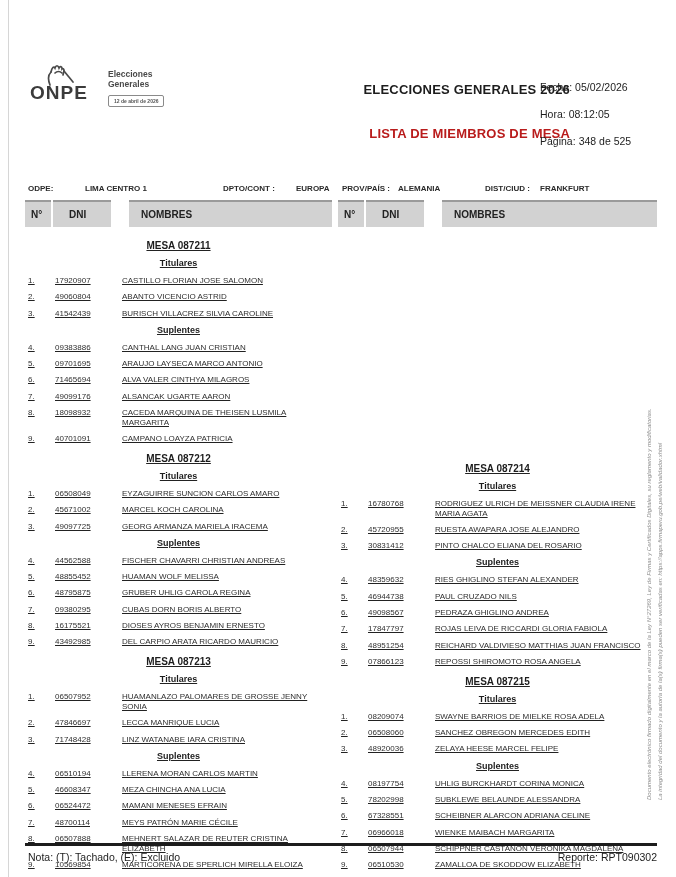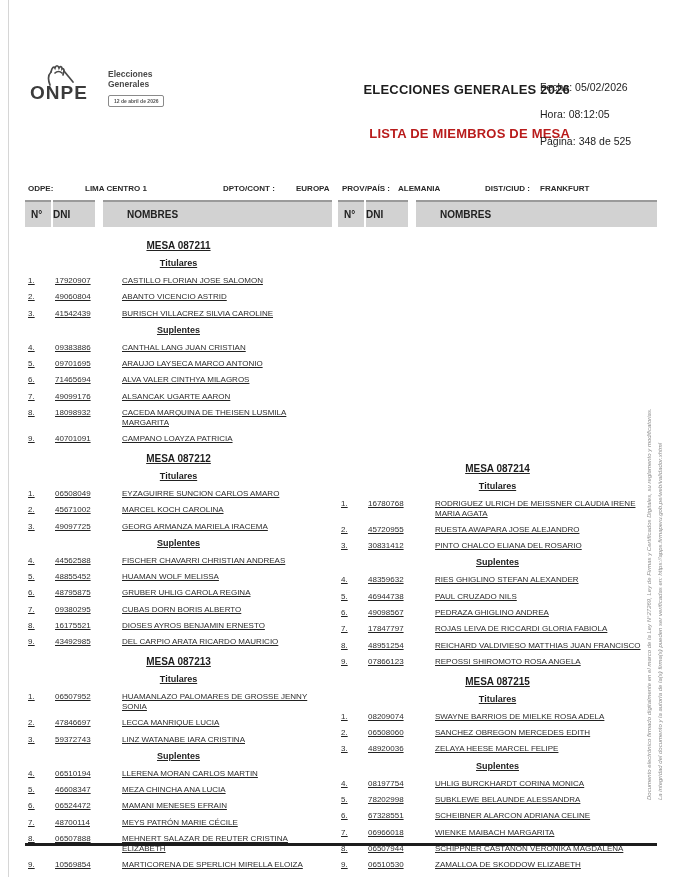--- a/index.html
+++ b/index.html
@@ -36,22 +36,22 @@
   .i-dist-l{left:457px;} .i-dist-v{left:512px;}
 
   
   .thead{position:absolute;left:25px;right:19px;top:200px;height:27px;display:flex;}
   .thead-half{display:flex;}
   .thead-half.left{width:307px;}
   .thead-half.right{flex:1;margin-left:6px;}
   .th-cell{background:#d2d2d2;border-top:2px solid #9a9a9a;display:flex;align-items:center;
            font-size:10px;font-weight:bold;color:#222;}
   .th-num{width:20px;padding-left:6px;margin-right:2px;}
-  .th-dni{width:42px;padding-left:0;margin-right:8px;}
-  .th-nombres{flex:1;padding-left:24px;}
+  .th-dni{width:42px;padding-left:16px;margin-right:18px;}
+  .th-nombres{flex:1;padding-left:12px;}
 
   
   .columns{position:absolute;left:25px;right:19px;top:240px;display:flex;align-items:flex-end;text-decoration:underline;}
   .mesa-col.left{width:307px;}
   .mesa-col.right{flex:1;margin-left:6px;}
   .mesa-block{margin-bottom:9px;}
   .mesa-title{font-size:10px;font-weight:bold;text-align:center;color:#1d1d1d;
               line-height:12px;margin:0 0 6px;}
   .section-label{font-size:9px;font-weight:bold;text-align:center;color:#1d1d1d;
                  line-height:11px;margin:0 0 7px;}
@@ -249,21 +249,21 @@
             <span class="col-dni">06507952</span>
             <span class="col-name">HUAMANLAZO PALOMARES DE GROSSE JENNY SONIA</span>
           </div>
           <div class="member-row">
             <span class="col-num">2.</span>
             <span class="col-dni">47846697</span>
             <span class="col-name">LECCA MANRIQUE LUCIA</span>
           </div>
           <div class="member-row">
             <span class="col-num">3.</span>
-            <span class="col-dni">59372743</span>
+            <span class="col-dni">71748428</span>
             <span class="col-name">LINZ WATANABE IARA CRISTINA</span>
           </div>
           <div class="section-label">Suplentes</div>
           <div class="member-row">
             <span class="col-num">4.</span>
             <span class="col-dni">06510194</span>
             <span class="col-name">LLERENA MORAN CARLOS MARTIN</span>
           </div>
           <div class="member-row">
             <span class="col-num">5.</span>
@@ -390,18 +390,22 @@
           <div class="member-row">
             <span class="col-num">9.</span>
             <span class="col-dni">06510530</span>
             <span class="col-name">ZAMALLOA DE SKODDOW ELIZABETH</span>
           </div>
         </div>
       </div>
   </div>
 
   <div class="footer-line"></div>
+  <div class="footer">
+    <span>Nota: (T): Tachado, (E): Excluido</span>
+    <span>Reporte: RPT090302</span>
+  </div>
 
   <div class="side-note">
     <div>Documento electrónico firmado digitalmente en el marco de la Ley N°27269, Ley de Firmas y Certificados Digitales, su reglamento y modificatorias.</div>
     <div>La integridad del documento y la autoría de la(s) firma(s) pueden ser verificadas en: https://apps.firmaperu.gob.pe/web/validador.xhtml</div>
   </div>
 </div>
 
 </body></html>

